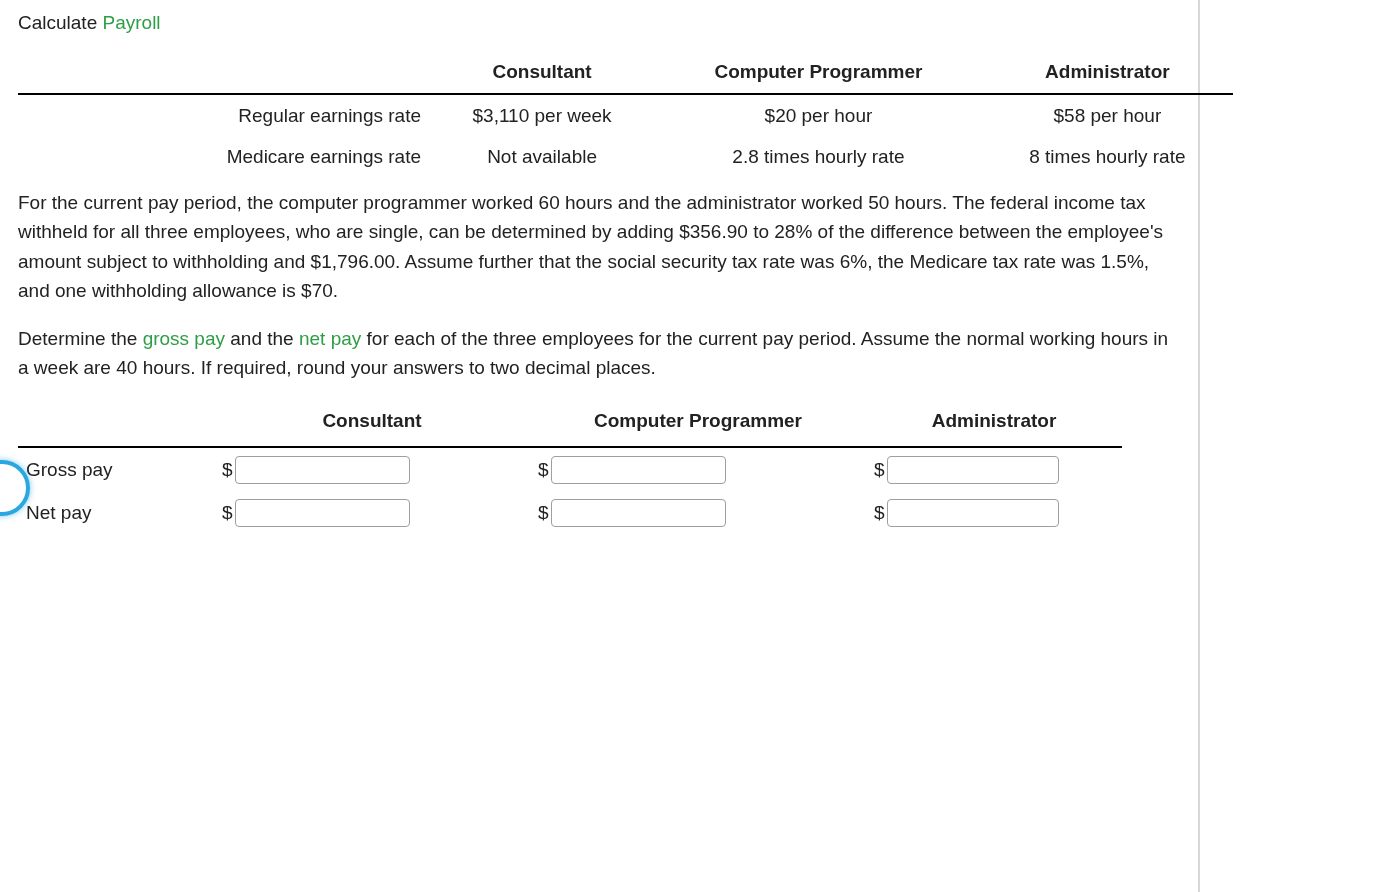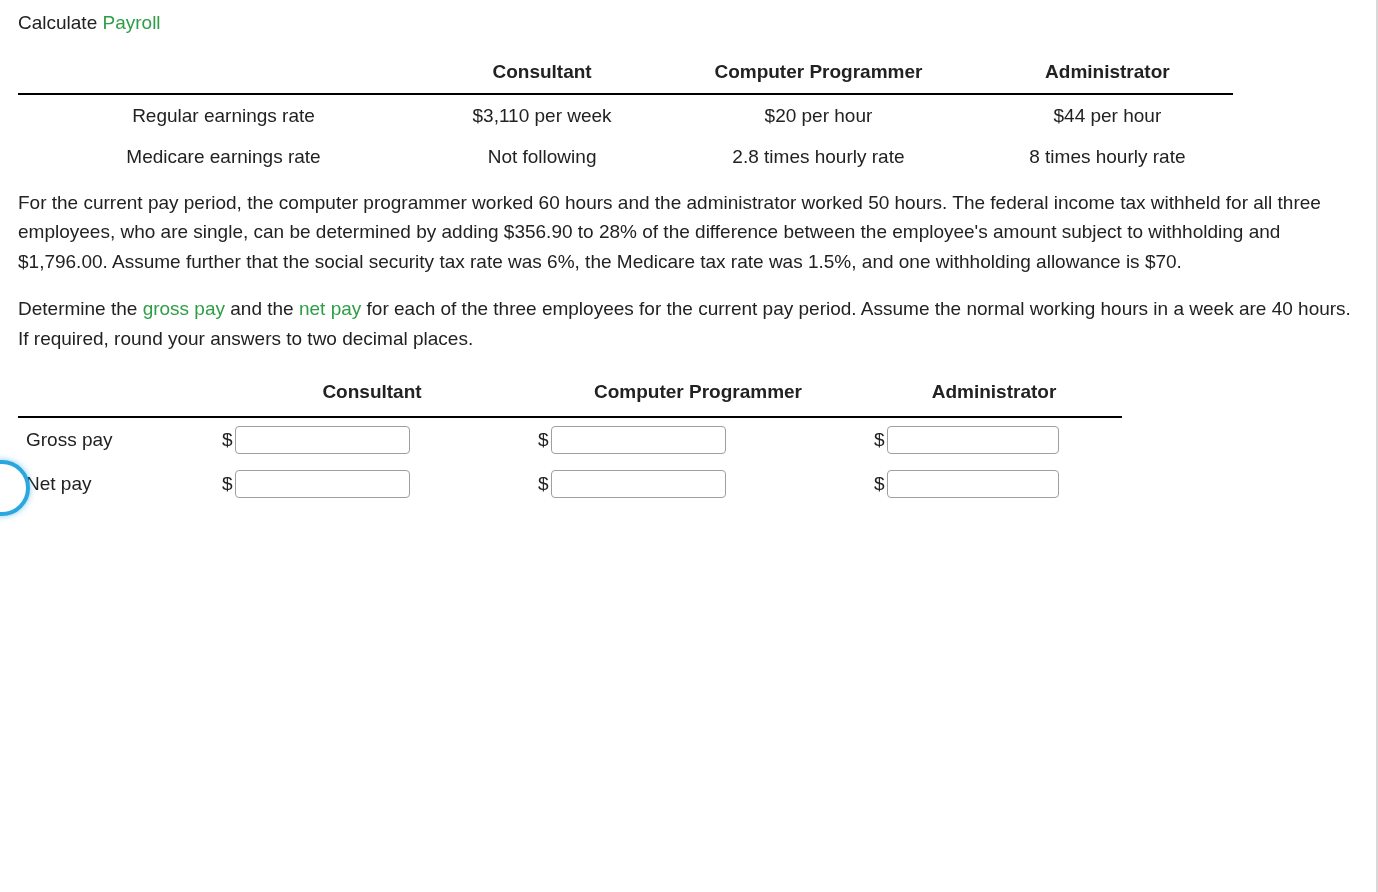--- a/index.html
+++ b/index.html
@@ -4,21 +4,21 @@
 <style>
   html, body {
     margin: 0;
     padding: 0;
     background: #ffffff;
     font-family: Verdana, Geneva, sans-serif;
     color: #222;
   }
   .page {
     position: relative;
-    width: 1378px;
+    width: 1200px;
     height: 892px;
     box-sizing: border-box;
     padding: 8px 18px 11px 18px;
     border-right: 2px solid #d8d8d8;
     font-size: 19px;
     line-height: 1.55;
   }
   .title {
     font-size: 19px;
     margin-bottom: 14px;
@@ -38,21 +38,21 @@
   .info-table th, .info-table td {
     padding: 6px 8px;
     font-size: 19px;
     text-align: center;
   }
   .info-table th {
     font-weight: 700;
     border-bottom: 2px solid #000;
   }
   .info-table td.label {
-    text-align: center;
+    text-align: right;
     width: 395px;
   }
   .info-table th.label-head {
     text-align: left;
     width: 395px;
     border-bottom: 2px solid #000;
   }
 
   
   .answer-table {
@@ -137,25 +137,25 @@
         <th>Consultant</th>
         <th>Computer Programmer</th>
         <th>Administrator</th>
       </tr>
     </thead>
     <tbody>
       <tr>
         <td class="label">Regular earnings rate</td>
         <td>$3,110 per week</td>
         <td>$20 per hour</td>
-        <td>$44 per hour</td>
+        <td>$58 per hour</td>
       </tr>
       <tr>
         <td class="label">Medicare earnings rate</td>
-        <td>Not following</td>
+        <td>Not available</td>
         <td>2.8 times hourly rate</td>
         <td>8 times hourly rate</td>
       </tr>
     </tbody>
   </table>
 
   <div class="para">For the current pay period, the computer programmer worked 60 hours and the administrator worked 50 hours. The federal income tax withheld for all three employees, who are single, can be determined by adding $356.90 to 28% of the difference between the employee's amount subject to withholding and $1,796.00. Assume further that the social security tax rate was 6%, the Medicare tax rate was 1.5%, and one withholding allowance is $70.</div>
 
   <div class="para">
     <span>Determine the </span><span class="kw">gross pay</span><span> and the </span><span class="kw">net pay</span><span> for each of the three employees for the current pay period. Assume the normal working hours in a week are 40 hours. If required, round your answers to two decimal places.</span>

